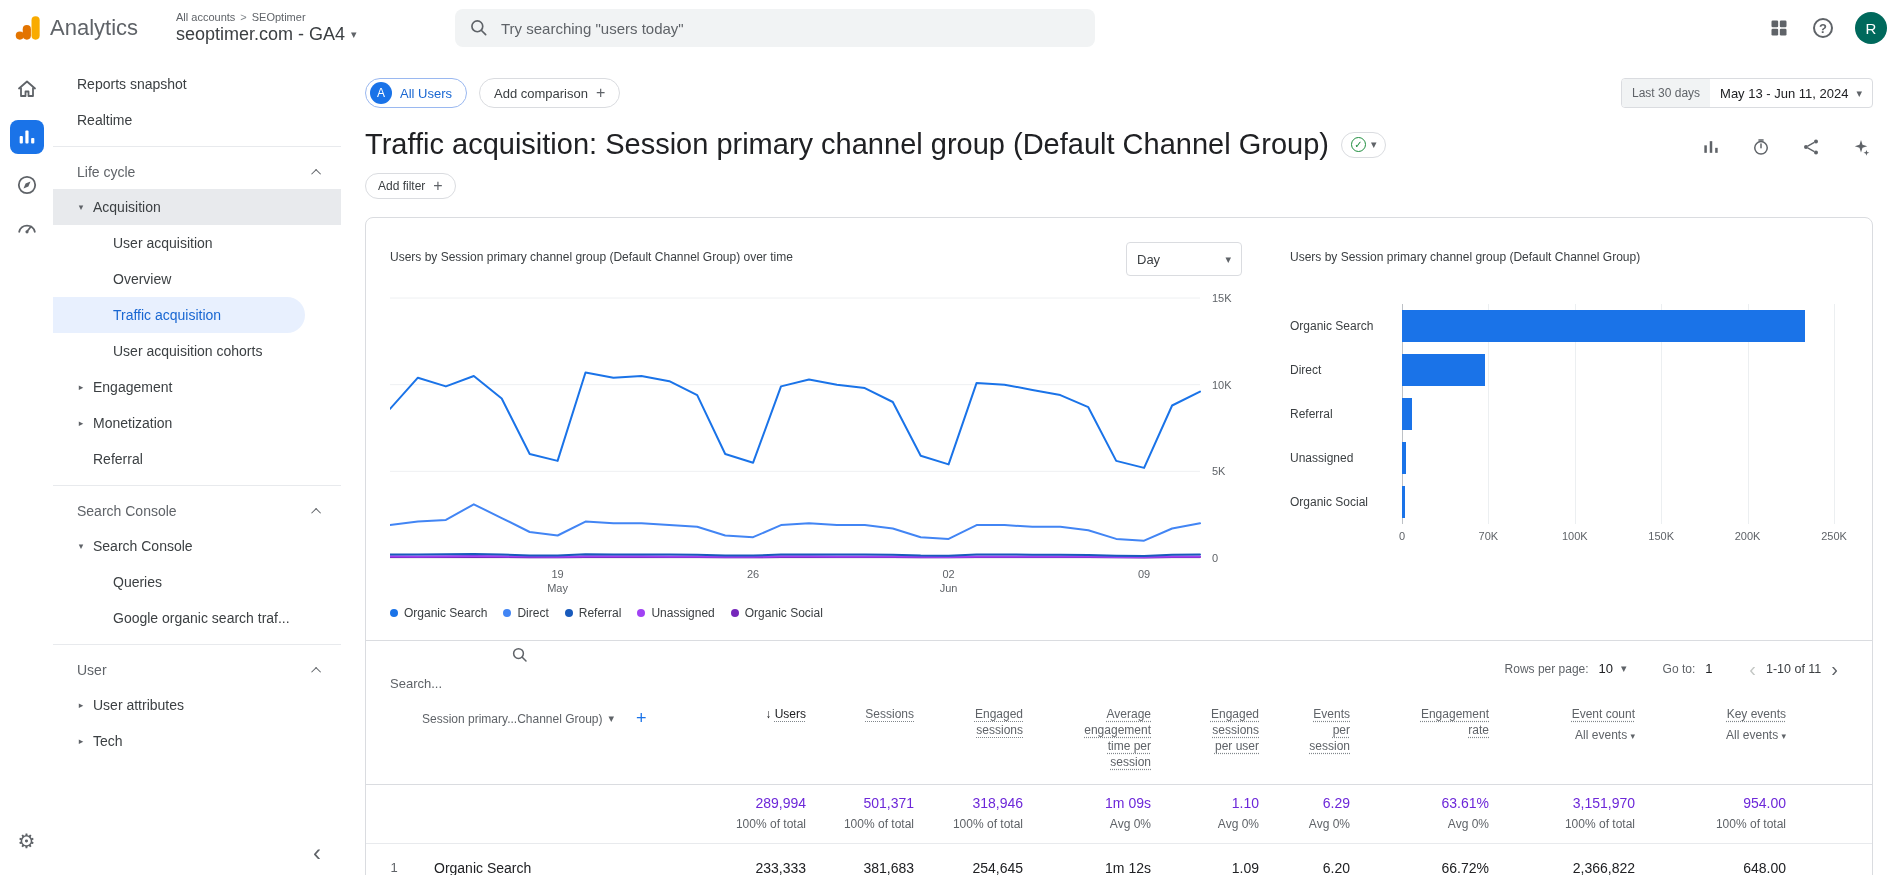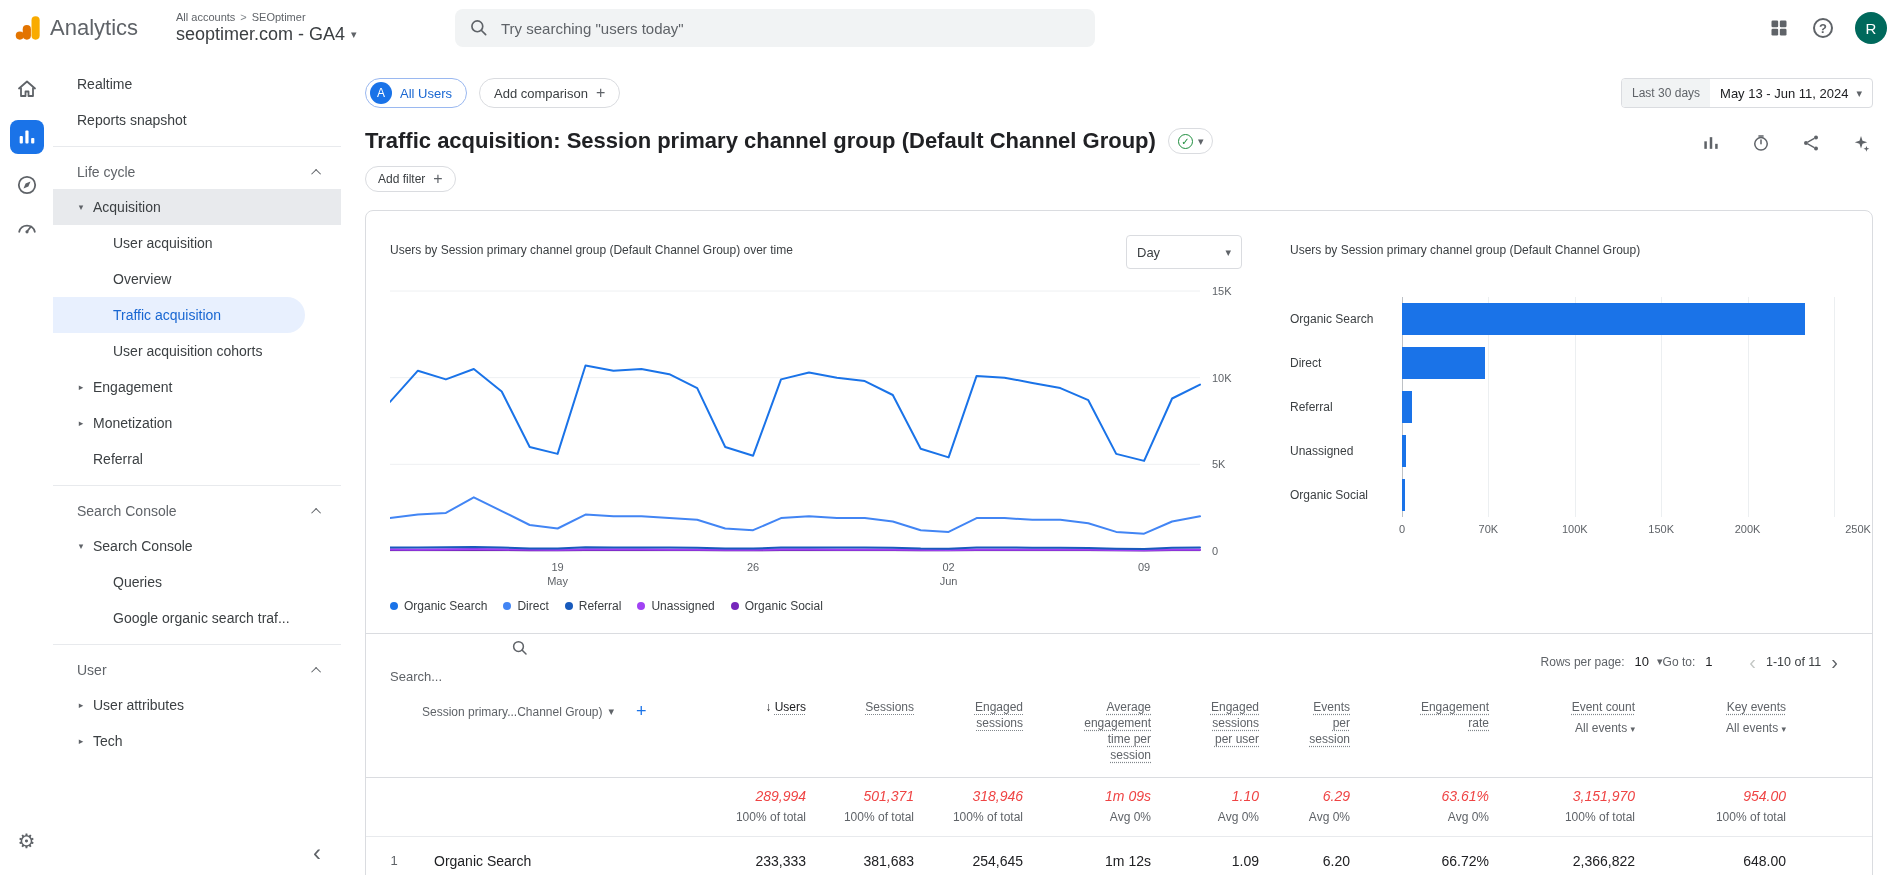--- a/index.html
+++ b/index.html
@@ -60,21 +60,21 @@
   .a-badge { width:22px; height:22px; border-radius:50%; background:#1a73e8; color:#fff; font-size:12px;
     display:flex; align-items:center; justify-content:center; }
   .chip.add-comp { border:1px solid #dadce0; padding:0 14px; gap:8px; color:#3c4043; margin-left:12px; }
   .plus-ic { color:#5f6368; font-size:16px; }
   .date-picker { position:absolute; right:24px; top:22px; height:30px; display:flex; align-items:center;
     border:1px solid #dadce0; border-radius:4px; overflow:hidden; cursor:pointer; }
   .dp-label { background:#f1f3f4; height:100%; display:flex; align-items:center; padding:16px 10px; font-size:12px; color:#5f6368; }
   .dp-value { padding:0 10px; font-size:13px; color:#202124; display:flex; align-items:center; gap:8px; }
 
   .title-row { margin:20px 24px 0; display:flex; align-items:center; gap:12px; }
-  .report-title { font-size:22px; font-weight:700; color:#202124; }
+  .report-title { font-size:29px; font-weight:400; color:#202124; }
   .check-pill { height:26px; border:1px solid #dadce0; border-radius:14px; display:flex; align-items:center;
     gap:5px; padding:0 9px; cursor:pointer; }
   .check-circle { width:15px; height:15px; border:1.5px solid #1e8e3e; border-radius:50%; color:#1e8e3e;
     font-size:10px; display:flex; align-items:center; justify-content:center; }
   .title-actions { position:absolute; right:24px; margin-top:4px; display:flex; gap:26px; }
 
   .filter-row { margin:12px 24px 0; }
   .chip.add-filter { height:26px; border:1px solid #dadce0; padding:0 12px; gap:8px; color:#3c4043; font-size:12px; }
 
   
@@ -106,42 +106,42 @@
 
   
   .tbl-toolbar { border-top:1px solid #dadce0; margin-top:20px; height:56px; display:flex;
     align-items:center; justify-content:space-between; padding:0 24px; }
   .tbl-search { display:flex; align-items:center; gap:12px;flex-direction:column; }
   .tbl-search input { border:none; outline:none; font-size:13px; width:260px; color:#202124;
     font-family:"Liberation Sans", sans-serif; }
   .tbl-search input::placeholder { color:#5f6368; }
   .pager { display:flex; align-items:center; font-size:12px; color:#5f6368; }
   .pager .sel { display:flex; align-items:center; gap:8px; font-size:13px; color:#202124; margin-left:10px; cursor:pointer; }
-  .pager .goto-label { }
+  .pager .goto-label { margin-left:36px; }
   .goto-input { width:34px; border:none; outline:none; font-size:13px; color:#202124; margin-left:10px; text-align:left;
     font-family:"Liberation Sans", sans-serif; }
   .pg-chev { font-size:20px; line-height:20px; padding:0 10px; cursor:pointer; color:#5f6368; }
   .pg-chev.disabled { color:#c4c7c5; }
   .pg-range { color:#3c4043; font-size:12.5px; }
 
   .t-row { display:grid; grid-template-columns:56px 254px 130px 108px 109px 128px 108px 91px 139px 146px 151px 1fr; }
   .t-row.head { border-bottom:1px solid #dadce0; padding:10px 0 14px; align-items:start; }
   .cell { font-size:12px; }
   .cell.num { text-align:right; }
   .dim-h { grid-column:2; display:flex; align-items:center; gap:6px; color:#5f6368; white-space:nowrap; overflow:visible; padding-top:2px; }
   .dim-h .plus-blue { color:#1a73e8; font-size:18px; margin-left:16px; cursor:pointer; }
   .cell.th { text-align:right; color:#5f6368; line-height:16px; cursor:pointer; }
   .cell.th.sorted { color:#202124; }
   .sort { font-size:12px; }
   .thl { text-decoration:underline dotted #80868b; text-underline-offset:3px; display:inline-block; text-align:right; }
   .m3 .thl{max-width:64px} .m4 .thl{max-width:84px} .m5 .thl{max-width:60px} .m6 .thl{max-width:48px} .m7 .thl{max-width:84px}
   .th-sub { margin-top:5px; color:#5f6368; font-size:12px; }
   .th-sub .crt { font-size:9px; }
   .t-row.totals { padding:10px 0 12px; }
-  .tv { font-size:14px; color:#ef4444;font-style:italic; }
+  .tv { font-size:14px; color:#6d28d9; }
   .ts { font-size:12px; color:#5f6368; margin-top:6px; }
   .t-row.data { border-top:1px solid #e8eaed; height:48px; align-items:center; }
   .cell.idx { text-align:center; color:#5f6368; font-size:13px; }
   .cell.dim { padding-left:12px; font-size:14px; color:#202124; }
   .cell.val { font-size:14px; color:#202124; }
 </style>
 </head>
 <body>
 
 <header class="topbar">
@@ -211,22 +211,22 @@
     <svg width="24" height="24" viewBox="0 0 24 24">
       <path d="M4.2 14.8a8 8 0 0 1 15.6 0" fill="none" stroke="#5f6368" stroke-width="1.8" stroke-linecap="round"></path>
       <line x1="12" y1="14.5" x2="16" y2="9.5" stroke="#5f6368" stroke-width="1.8" stroke-linecap="round"></line>
       <circle cx="12" cy="14.8" r="1.6" fill="#5f6368"></circle>
     </svg>
   </div>
   <div class="rail-gear">⚙</div>
 </div>
 
 <nav class="nav">
+  <div class="nav-item lvl0">Reports snapshot</div>
   <div class="nav-item lvl0">Realtime</div>
-  <div class="nav-item lvl0">Reports snapshot</div>
   <div class="nav-divider"></div>
 
   <div class="nav-section">
     <span>Life cycle</span>
     <span class="chev up"></span>
   </div>
   <div class="nav-item parent active-parent">
     <span class="tri">▾</span>
     <span>Acquisition</span>
   </div>
@@ -439,21 +439,21 @@
                   <div class="hb-bar" style="width:0.8%;background:#1a73e8"></div>
                 </div>
               </div>
             </div>
           <div class="hb-axis">
               <span class="hb-tick" style="left: 0%;">0</span>
               <span class="hb-tick" style="left: 20%;">70K</span>
               <span class="hb-tick" style="left: 40%;">100K</span>
               <span class="hb-tick" style="left: 60%;">150K</span>
               <span class="hb-tick" style="left: 80%;">200K</span>
-              <span class="hb-tick" style="left: 100%; margin-left: 24px;">250K</span>
+              <span class="hb-tick" style="left: 100%;">250K</span>
             </div>
         </div>
       </div>
     </div>
 
     <div class="tbl-toolbar">
       <div class="tbl-search">
         <svg width="18" height="18" viewBox="0 0 24 24">
           <circle cx="10" cy="10" r="6.5" fill="none" stroke="#5f6368" stroke-width="2"></circle>
           <line x1="15" y1="15" x2="20" y2="20" stroke="#5f6368" stroke-width="2" stroke-linecap="round"></line>

